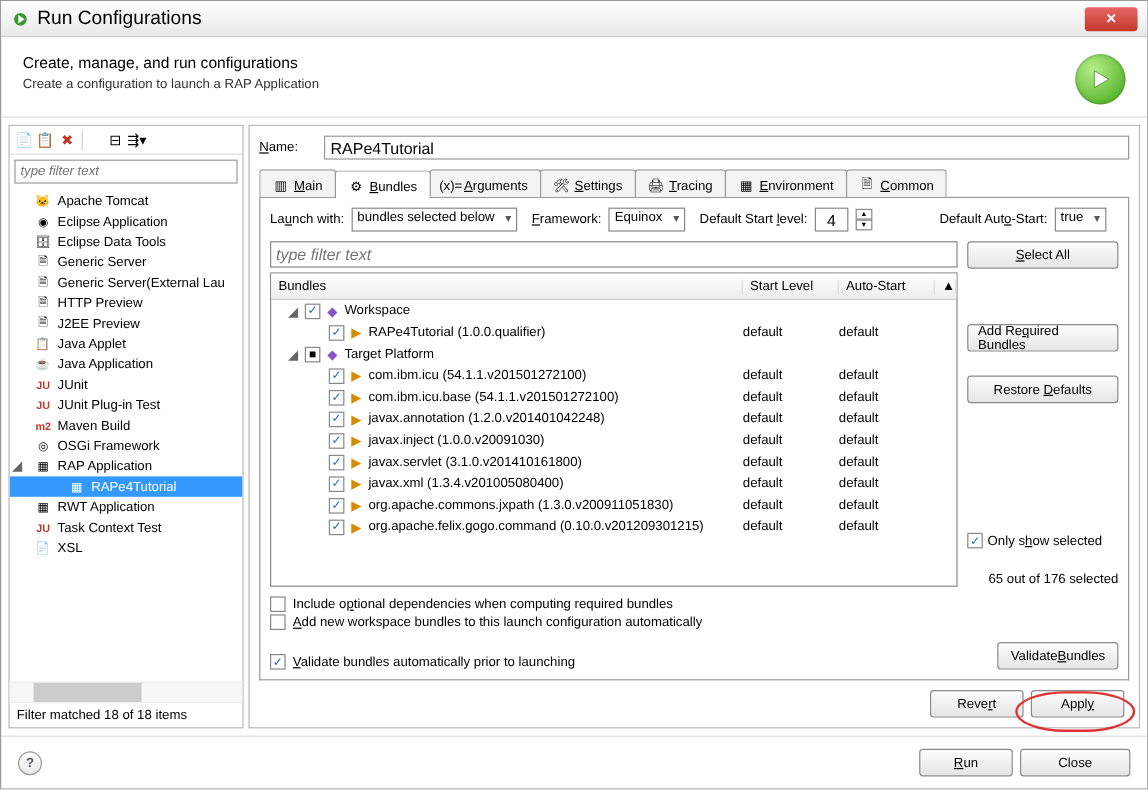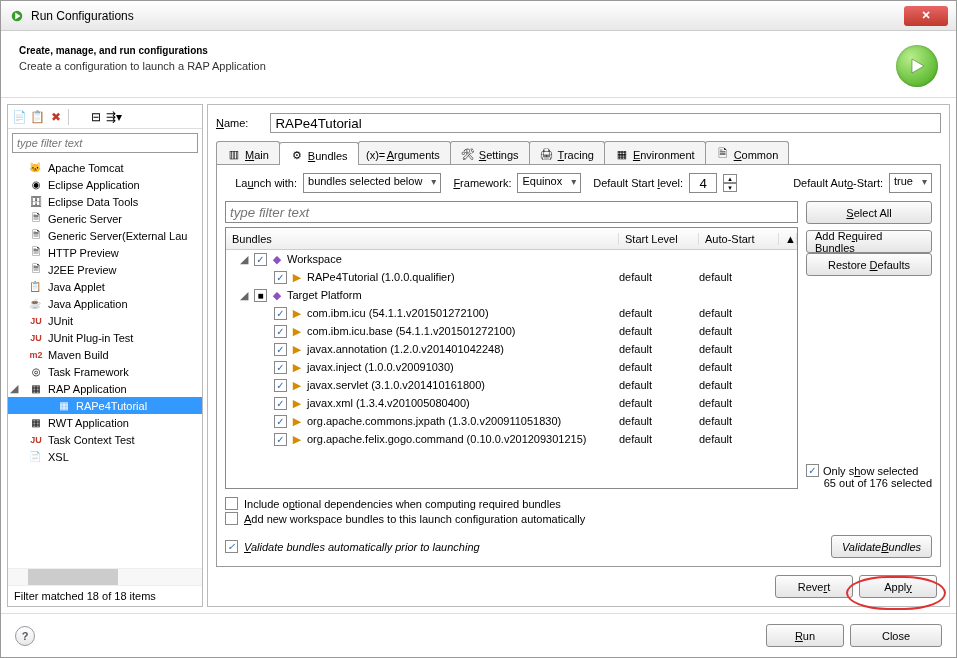--- a/index.html
+++ b/index.html
@@ -1,24 +1,24 @@
 <!DOCTYPE html>
 <html><head>
 <meta charset="utf-8">
 <style>
 * { box-sizing: border-box; margin: 0; padding: 0; }
 body { font-family: "Segoe UI", Tahoma, sans-serif; font-size: 11px; background: #f0f0f0; }
 .dialog { width: 957px; height: 658px; background: #fff; border: 1px solid #999; display: flex; flex-direction: column; position: relative; }
 .titlebar { height: 30px; background: linear-gradient(#fff, #e8e8e8); border-bottom: 1px solid #ccc; display: flex; align-items: center; padding: 0 8px; }
 .titlebar-icon { width: 16px; height: 16px; margin-right: 6px; display:flex; align-items:center; justify-content:center; }
-.titlebar-text { flex: 1; font-size: 12px; }
+.titlebar-text { flex: 1; font-size: 16px; }
 .close-x { width: 44px; height: 20px; background: linear-gradient(#e76767,#c0392b); color:#fff; display:flex; align-items:center; justify-content:center; border-radius:3px; margin-left:auto; font-weight:bold; }
 .header { padding: 14px 18px 10px; border-bottom: 1px solid #ddd; display:flex; }
 .header-left { flex:1; }
-.header h1 { font-size: 10px; font-weight: bold; margin-bottom: 4px; }
+.header h1 { font-size: 13px; font-weight: normal; margin-bottom: 4px; }
 .header p { font-size: 11px; color: #333; }
 .run-btn { width: 42px; height: 42px; border-radius: 50%; background: radial-gradient(circle at 35% 30%, #b8ee8b, #3aa510); box-shadow: inset 0 0 3px rgba(0,0,0,0.3); display:flex; align-items:center; justify-content:center; }
 .run-btn svg { width: 20px; height: 20px; }
 .body { flex:1; display:flex; padding: 6px; gap:4px; min-height:0; }
 .left-pane { width: 196px; border:1px solid #bababa; display:flex; flex-direction:column; }
 .toolbar { height:24px; border-bottom:1px solid #ddd; display:flex; align-items:center; padding:0 4px; gap:2px; }
 .toolbar span { width:16px; height:16px; display:flex; align-items:center; justify-content:center; font-size:12px; }
 .toolbar .sep { border-left:1px solid #ccc; height:16px; margin:0 2px; }
 .filter-input { margin:4px; padding:2px 4px; height:20px; border:1px solid #999; font-size:11px; font-style:italic; color:#888; }
 .tree { flex:1; overflow:auto; padding:2px 0; }
@@ -31,21 +31,21 @@
 .scroll-stub .thumb { height:100%; background:#ccc; }
 .filter-status { padding:4px 6px; border-top:1px solid #eee; }
 .right-pane { flex:1; border:1px solid #bababa; display:flex; flex-direction:column; padding:4px 8px; min-width:0; }
 .name-row { display:flex; align-items:center; gap:22px; margin:4px 0 8px; }
 .name-row input { flex:1; padding:2px 4px; height:20px; border:1px solid #999; }
 .tabs { display:flex; border-bottom:1px solid #9a9a9a; height:24px; }
 .tab { padding:3px 10px 0; border:1px solid #9a9a9a; border-bottom:none; background:#f4f4f4; margin-right:-1px; display:flex; align-items:center; gap:4px; border-radius:3px 3px 0 0; font-size:11px; }
 .tab.active { background:#fff; position:relative; top:1px; }
 .tab .ticon { width:14px; height:14px; display:flex; align-items:center; justify-content:center; }
 .tabcontent { border:1px solid #9a9a9a; border-top:none; padding:8px; flex:1; display:flex; flex-direction:column; min-height:0; }
-.row { display:flex; align-items:center; gap:6px;justify-content:flex-end; }
+.row { display:flex; align-items:center; gap:6px; }
 .select { border:1px solid #888; height:20px; padding:1px 18px 1px 4px; background:#fff; position:relative; }
 .select::after { content:"▾"; position:absolute; right:4px; top:2px; font-size:10px; color:#555; }
 .num { width:28px; text-align:center; border:1px solid #888; height:20px; }
 .spinner { display:flex; flex-direction:column; }
 .spinner span { width:14px; height:9px; border:1px solid #888; font-size:7px; display:flex; align-items:center; justify-content:center; line-height:1; }
 .mainrow { display:flex; gap:8px; margin-top:8px; flex:1; min-height:0; }
 .leftmain { flex:1; display:flex; flex-direction:column; min-height:0; }
 .bundle-filter { height:22px; border:1px solid #888; padding:2px 4px; font-style:italic; color:#888; margin-bottom:4px; }
 .table { border:1px solid #888; flex:1; display:flex; flex-direction:column; min-height:0; }
 .thead { display:flex; background:linear-gradient(#fff,#eee); border-bottom:1px solid #ccc; height:22px; align-items:center; }
@@ -53,25 +53,25 @@
 .col-b { flex:1; }
 .col-s { width:80px; }
 .col-a { width:80px; }
 .col-sc { width:18px; }
 .tbody { flex:1; overflow:hidden; }
 .trow { display:flex; height:18px; align-items:center; }
 .trow .col-b { display:flex; align-items:center; gap:2px; }
 .chk { width:13px; height:13px; border:1px solid #888; display:inline-flex; align-items:center; justify-content:center; font-size:10px; background:#fff; }
 .chk.on::before { content:"✓"; color:#2a6fb5; }
 .indent { display:inline-block; }
-.sidebtns { display:flex; flex-direction:column; gap:0; width:126px; }
+.sidebtns { display:flex; flex-direction:column; gap:20px; width:126px; }
 .btn { height:23px; border:1px solid #8a8a8a; background:linear-gradient(#fdfdfd,#e5e5e5); border-radius:3px; padding:0 8px; font-size:11px; display:flex; align-items:center; justify-content:center; cursor:default; }
 .checks { margin-top:6px; }
 .checks label { display:flex; align-items:center; gap:6px; margin:2px 0; }
-.validate-row { display:flex; align-items:center; justify-content:space-between; margin-top:8px;font-style:italic; }
+.validate-row { display:flex; align-items:flex-end; justify-content:space-between; margin-top:8px; }
 .bottom-btns { display:flex; justify-content:flex-end; gap:6px; padding:8px 4px 4px; position:relative; }
 .apply-ring { position:absolute; border:2px solid #d33; border-radius:50%/60%; width:100px; height:34px; right:-9px; top:1px; pointer-events:none; }
 .footer { border-top:1px solid #ddd; padding:10px 14px; display:flex; align-items:center; }
 .help { width:20px; height:20px; border:1px solid #999; border-radius:50%; display:flex; align-items:center; justify-content:center; color:#556; font-weight:bold; background:linear-gradient(#fff,#e8e8e8); }
 .footer-btns { margin-left:auto; display:flex; gap:6px; }
 .u { text-decoration: underline; }
 .icon-svg { width:14px; height:14px; }
 </style>
 </head>
 <body>
@@ -156,21 +156,21 @@
           <div class="tree-item">
             <span class="icon" style="color: rgb(192, 57, 43); font-weight: bold; font-size: 9px;">JU</span>
             <span>JUnit Plug-in Test</span>
           </div>
           <div class="tree-item">
             <span class="icon" style="color: rgb(192, 57, 43); font-weight: bold; font-size: 9px;">m2</span>
             <span>Maven Build</span>
           </div>
           <div class="tree-item">
             <span class="icon">◎</span>
-            <span>Task Framework</span>
+            <span>OSGi Framework</span>
           </div>
           <div class="tree-item">
             <span class="expander">◢</span>
             <span class="icon">▦</span>
             <span>RAP Application</span>
           </div>
           <div class="tree-item child selected">
             <span class="icon">▦</span>
             <span>RAPe4Tutorial</span>
           </div>

